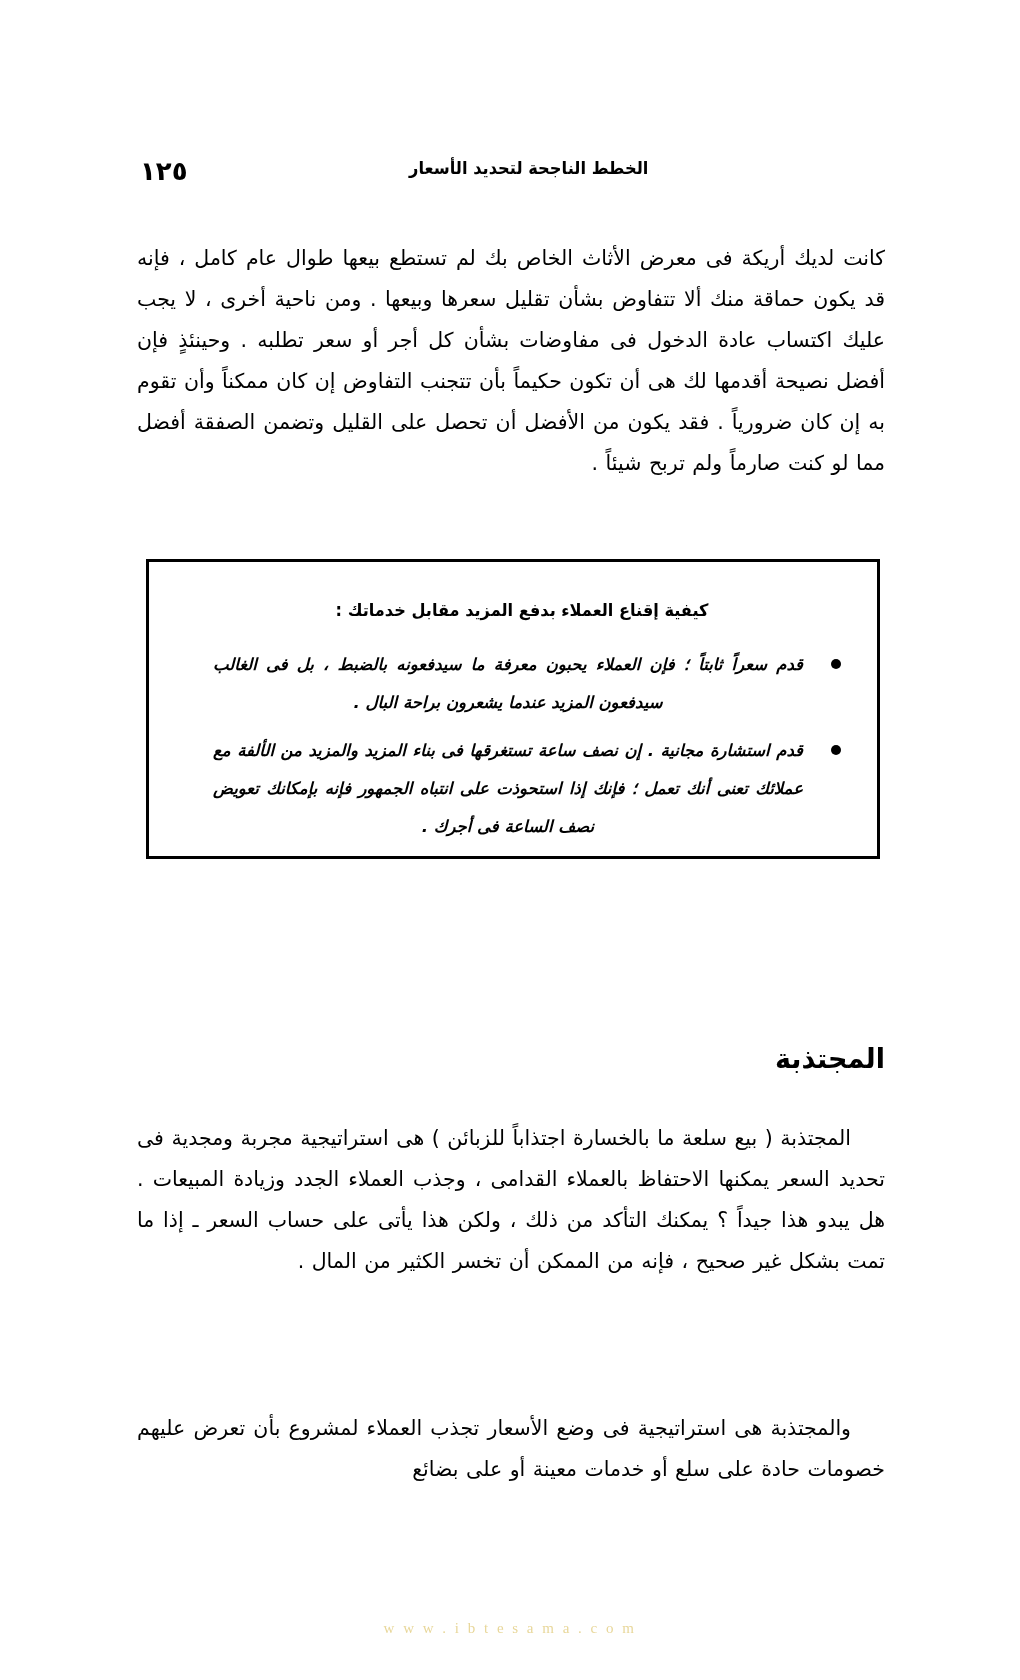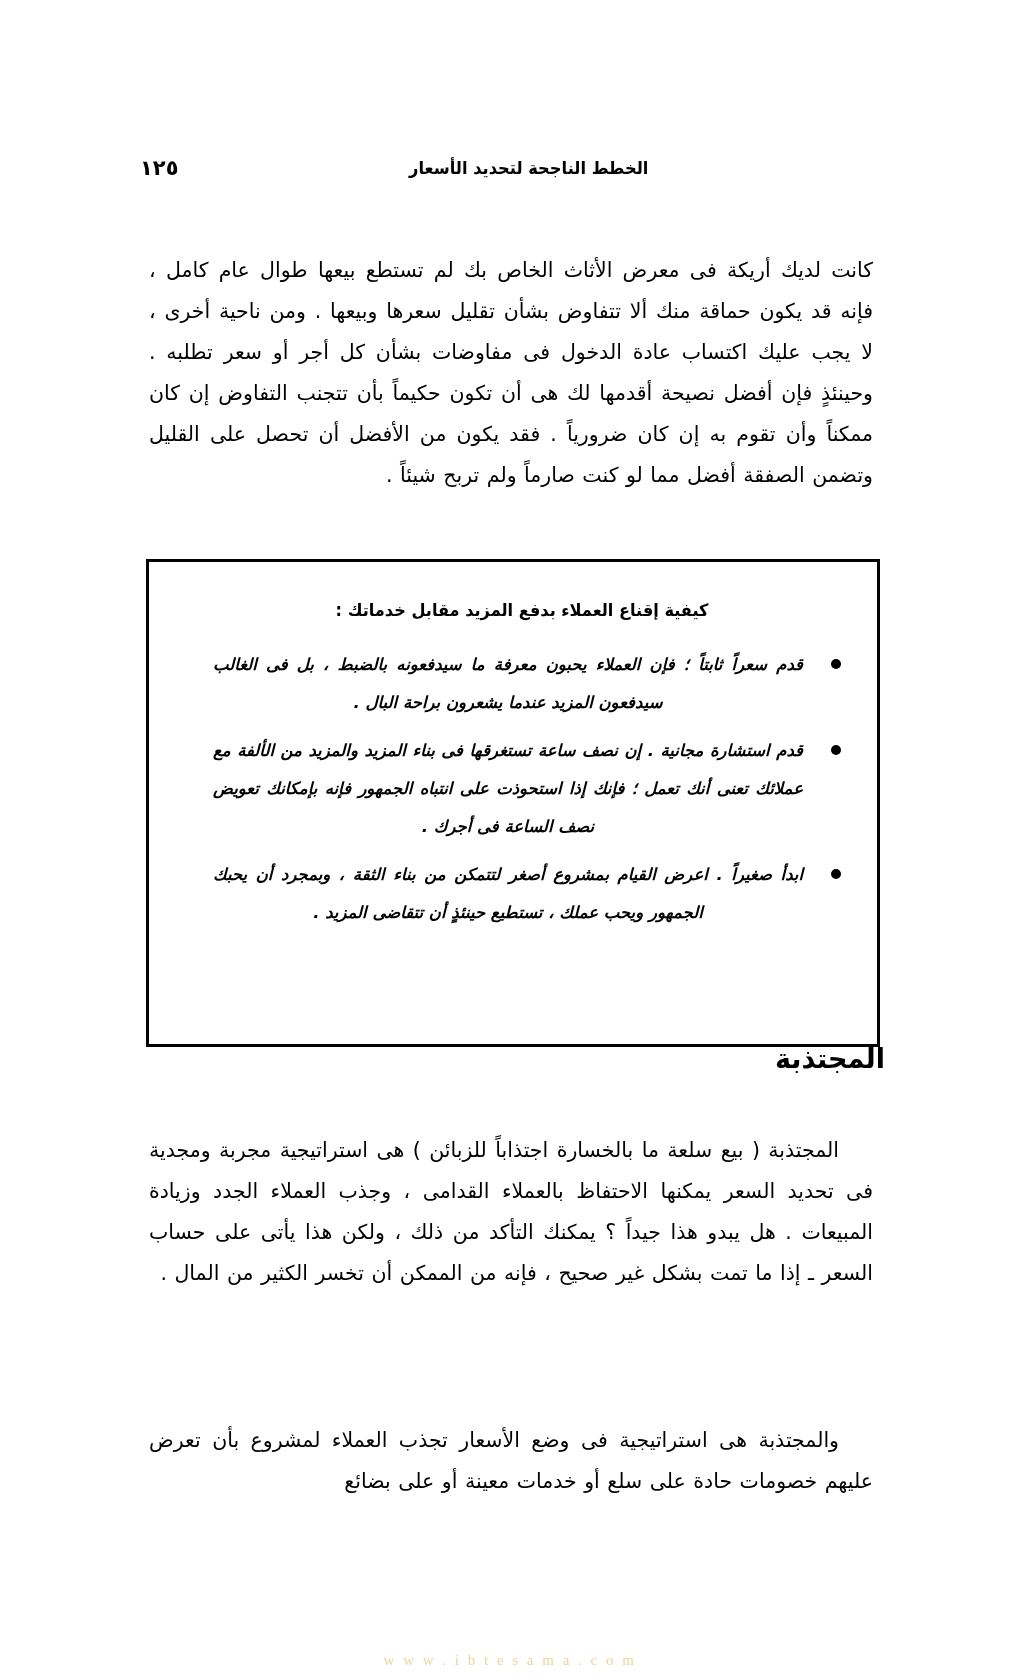--- a/index.html
+++ b/index.html
@@ -39,56 +39,56 @@
     font-weight: bold;
     letter-spacing: -0.2px;
     white-space: nowrap;
     transform: scaleX(0.93);
     transform-origin: right center;
   }
   .runhead-pageno {
     position: absolute;
     left: 0;
     top: -2px;
-    font-size: 21px;
+    font-size: 26px;
     font-weight: bold;
     letter-spacing: 1px;
     white-space: nowrap;
   }
 
   
   .col {
     position: absolute;
     left: 137px;
     width: 748px;
     direction: rtl;
     text-align: justify;
     text-align-last: right;
   }
 
   .para {
     font-size: 20.5px;
     line-height: 41px;
     font-weight: 400;
-    margin: 12px;
+    margin: 0;
     text-align: justify;
     text-align-last: right;
     word-spacing: 1px;
   }
   .para.indent { text-indent: 34px; }
 
   #intro-para { top: 238px; }
 
   
   .callout {
     position: absolute;
     left: 146px;
     top: 559px;
     width: 734px;
-    height: 488px;
+    height: 300px;
     border: 3px solid #000000;
     box-sizing: border-box;
     background: #ffffff;
     direction: rtl;
     padding-left: 18px;
   }
   .callout-inner {
     padding: 38px 30px 0 30px;
   }
   .callout-title {
@@ -148,21 +148,20 @@
     position: absolute;
     left: 0;
     right: 0;
     top: 1620px;
     text-align: center;
     direction: ltr;
     font-family: "Liberation Serif", serif;
     font-size: 15px;
     letter-spacing: 2.5px;
     color: #e8d79a;
-    margin-top: 32px;
   }
 </style>
 </head>
 <body>
 
 <div class="page">
 
   <div class="runhead">
     <div class="runhead-title">الخطط الناجحة لتحديد الأسعار</div>
     <div class="runhead-pageno">١٢٥</div>
@@ -177,24 +176,20 @@
       <div class="callout-title">كيفية إقناع العملاء بدفع المزيد مقابل خدماتك :</div>
       <ul class="callout-list">
         <li>
           <span class="bullet"></span>
           <span>قدم سعراً ثابتاً ؛ فإن العملاء يحبون معرفة ما سيدفعونه بالضبط ، بل فى الغالب سيدفعون المزيد عندما يشعرون براحة البال .</span>
         </li>
         <li>
           <span class="bullet"></span>
           <span>قدم استشارة مجانية . إن نصف ساعة تستغرقها فى بناء المزيد والمزيد من الألفة مع عملائك تعنى أنك تعمل ؛ فإنك إذا استحوذت على انتباه الجمهور فإنه بإمكانك تعويض نصف الساعة فى أجرك .</span>
         </li>
-        <li>
-          <span class="bullet"></span>
-          <span>ابدأ صغيراً . اعرض القيام بمشروع أصغر لتتمكن من بناء الثقة ، وبمجرد أن يحبك الجمهور ويحب عملك ، تستطيع حينئذٍ أن تتقاضى المزيد .</span>
-        </li>
       </ul>
     </div>
   </div>
 
   <div class="section-heading">المجتذبة</div>
 
   <div class="col" id="body-para-2">
     <p class="para indent">والمجتذبة هى استراتيجية فى وضع الأسعار تجذب العملاء لمشروع بأن تعرض عليهم خصومات حادة على سلع أو خدمات معينة أو على بضائع</p>
   </div>
 

